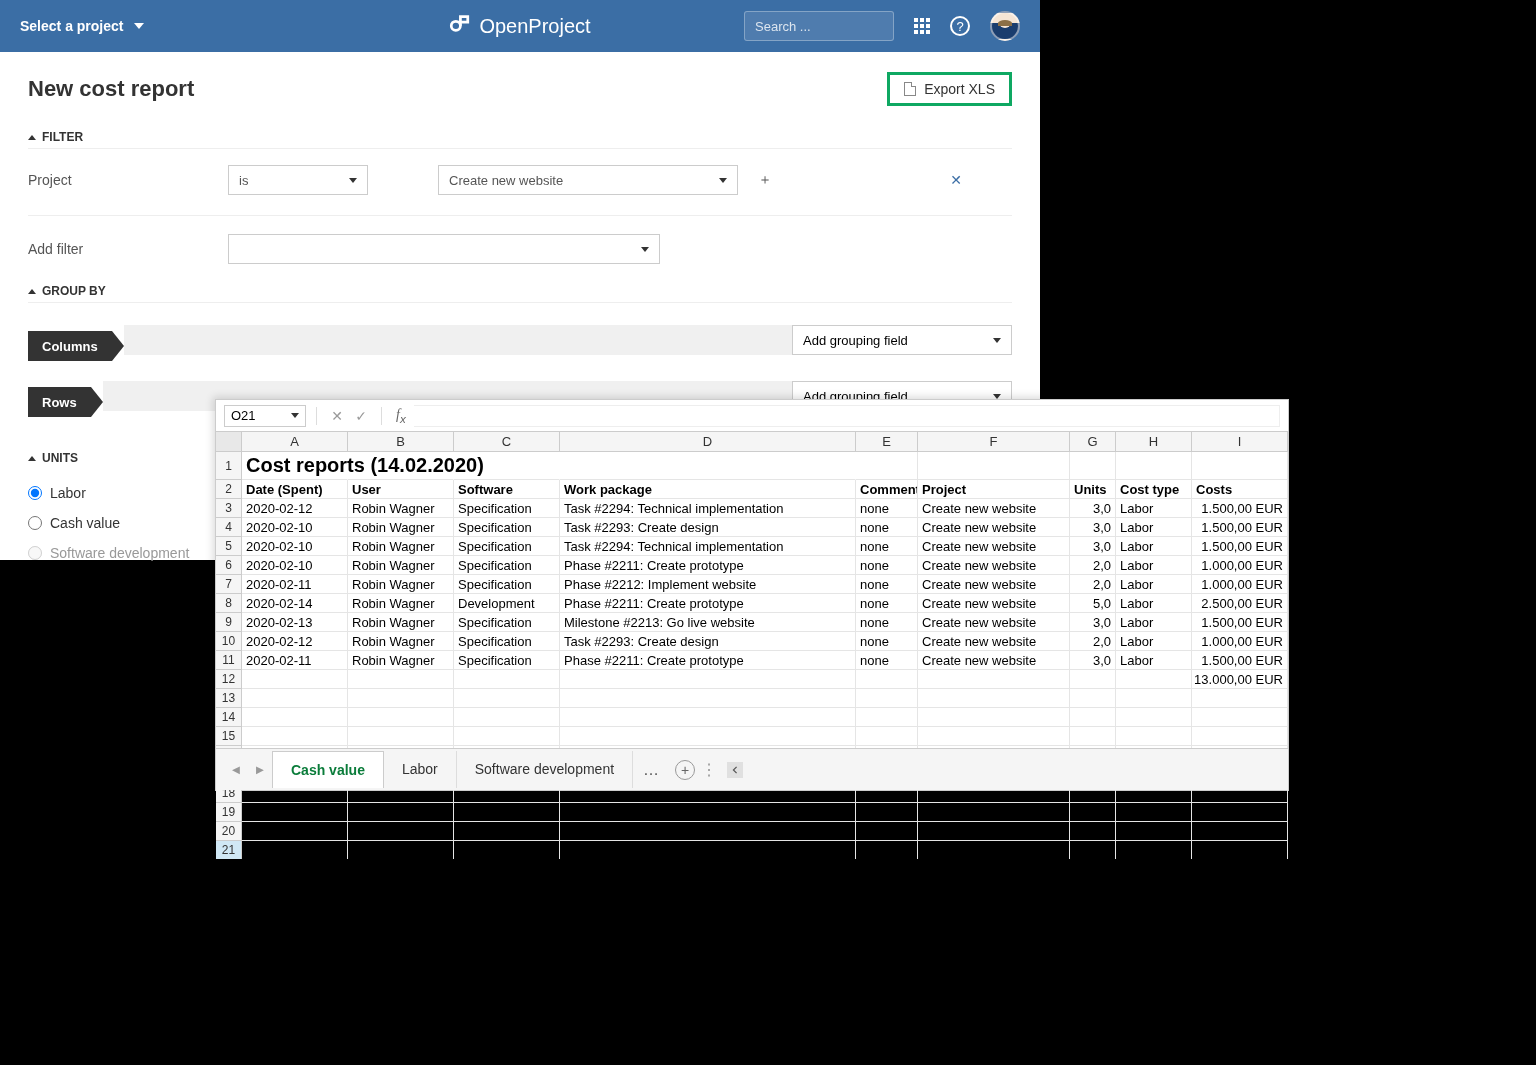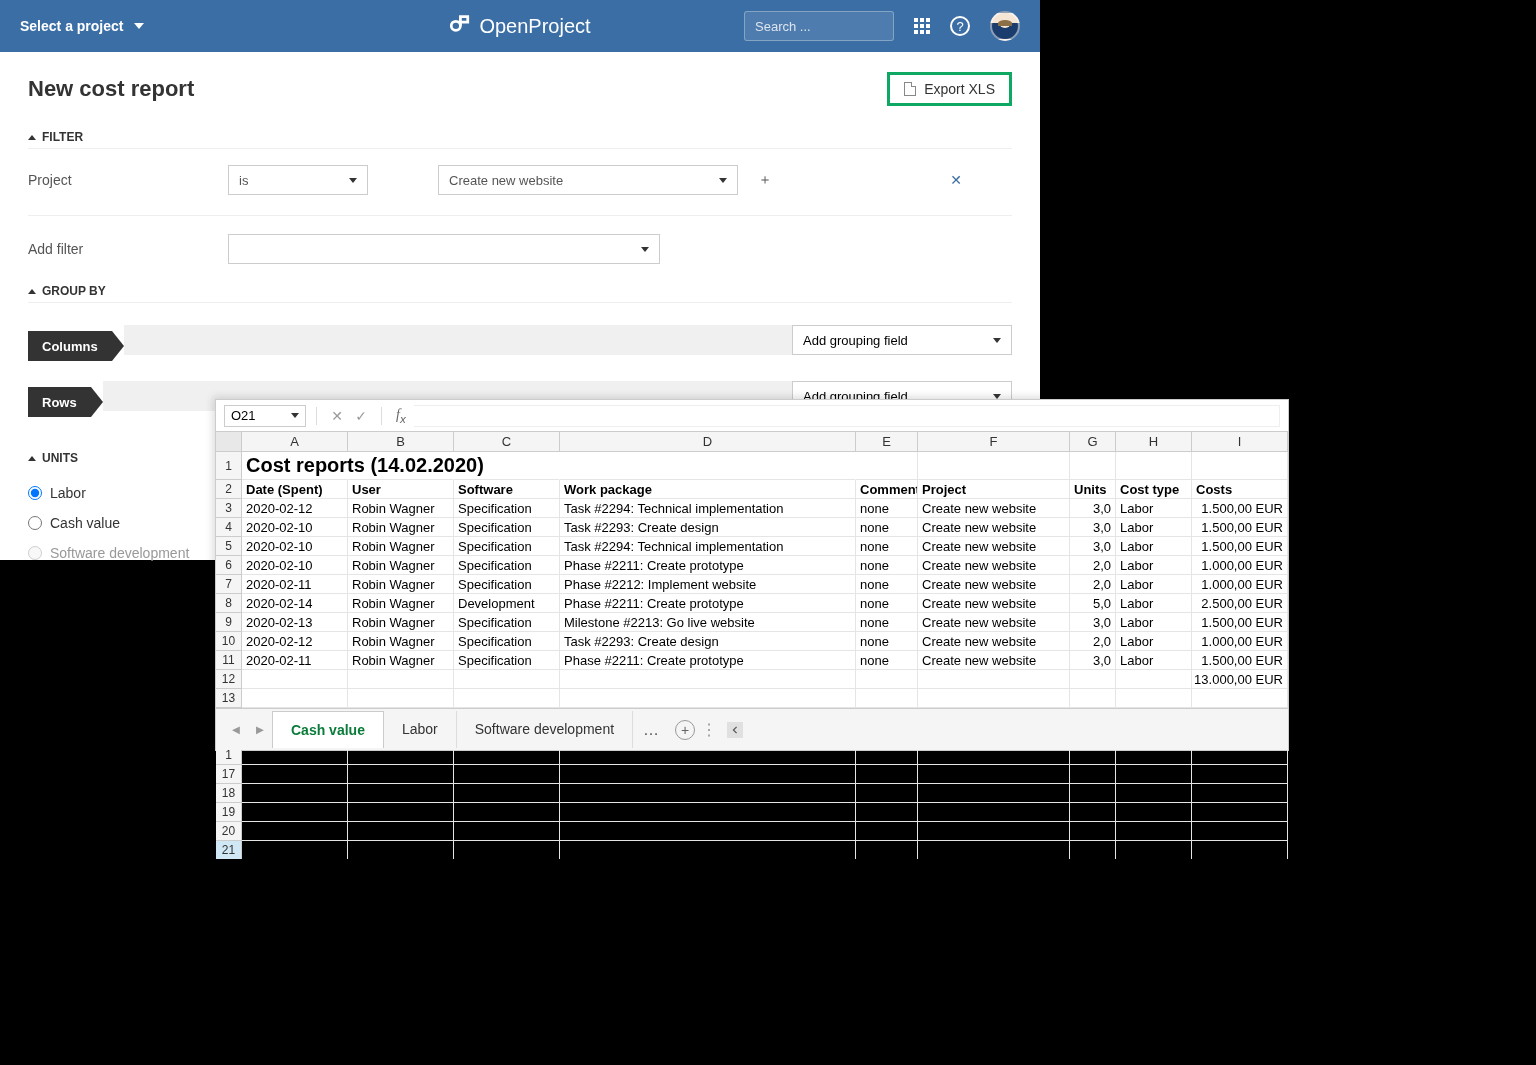--- a/index.html
+++ b/index.html
@@ -50,21 +50,21 @@
   .group-tag::after{content:'';position:absolute;right:-12px;top:0;width:0;height:0;border-top:15px solid transparent;border-bottom:15px solid transparent;border-left:12px solid #333;}
   .group-bar{flex:1;height:30px;background:#f0f0f0;margin-left:12px;}
   .group-select{border:1px solid #ccc;width:220px;height:30px;padding:0 10px;display:flex;align-items:center;justify-content:space-between;font-size:13px;background:#fff;cursor:pointer;}
   
   .units-body{margin-top:8px;}
   .radio-row{display:flex;align-items:center;gap:8px;font-size:14px;color:#333;margin-bottom:14px;}
   .radio-row input{width:14px;height:14px;}
   .radio-row.disabled{color:#999;}
   
   
-  .xl-window { position: absolute; left: 215px; top: 399px; width: 1074px; height: 352px; background: #fff; border: 1px solid #ccc; box-shadow: -2px -2px 8px rgba(0,0,0,0.15); }
+  .xl-window { position: absolute; left: 215px; top: 399px; width: 1074px; height: 392px; background: #fff; border: 1px solid #ccc; box-shadow: -2px -2px 8px rgba(0,0,0,0.15); }
   .xl-toolbar { height: 32px; border-bottom: 1px solid #ccc; display: flex; align-items: center; padding: 0 8px; gap: 4px; font-size: 13px;}
   .cell-ref { width: 82px; height: 22px; border: 1px solid #ccc; padding: 0 6px; display:flex;align-items:center;justify-content:space-between;background:#fff;}
   .tb-sep{width:1px;height:18px;background:#ddd;margin:0 6px;}
   .tb-icon{width:20px;height:20px;display:flex;align-items:center;justify-content:center;color:#999;font-size:14px;}
   .fx-label{font-family:'Times New Roman',serif;font-style:italic;font-size:14px;color:#666;margin:0 4px;}
   .formula-in{flex:1;height:22px;border:1px solid #eee;border-left:none;}
   
   .xl-grid{position:relative;height:427px;overflow:hidden;}
   .col-hdr-row{display:flex;height:20px;background:#f5f5f5;border-bottom:1px solid #ccc;}
   .corner{width:26px;border-right:1px solid #ccc;background:#e8e8e8;}

